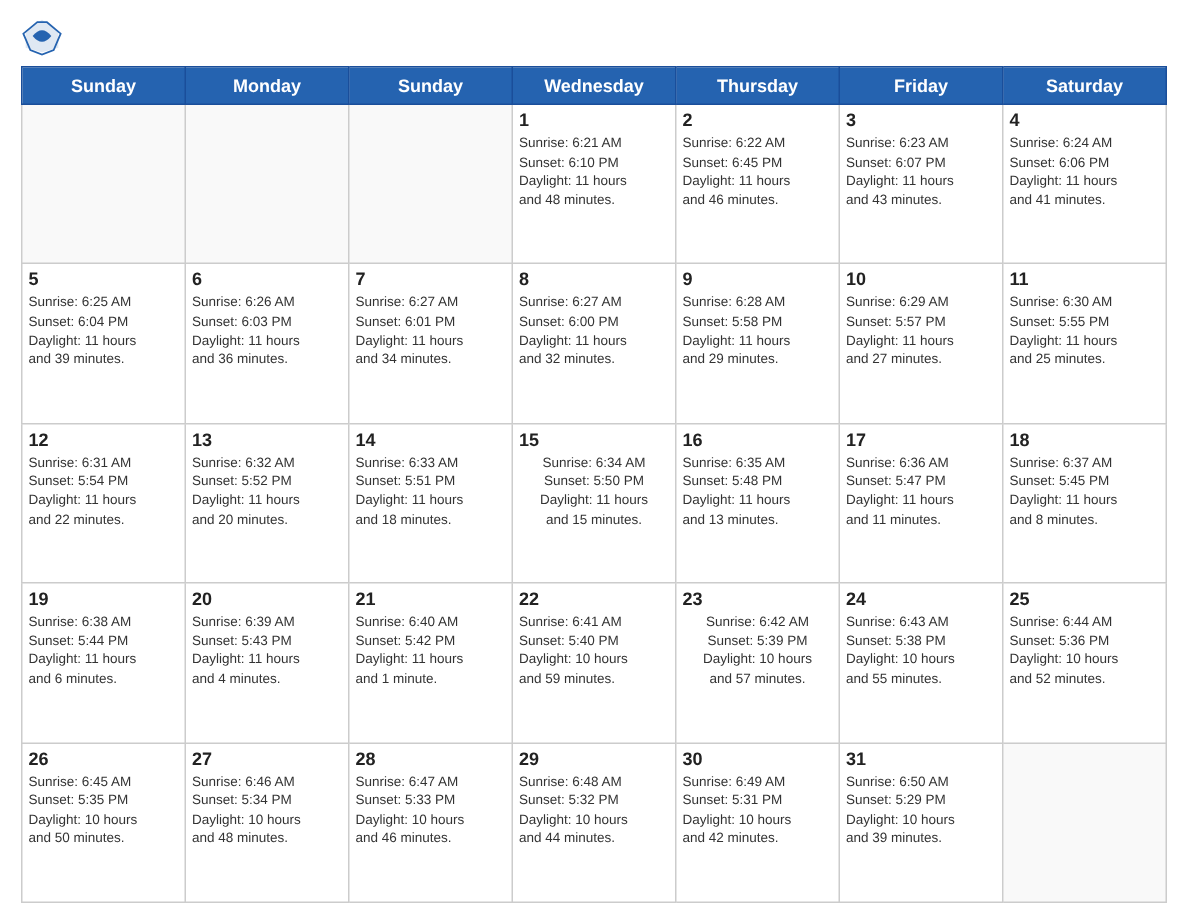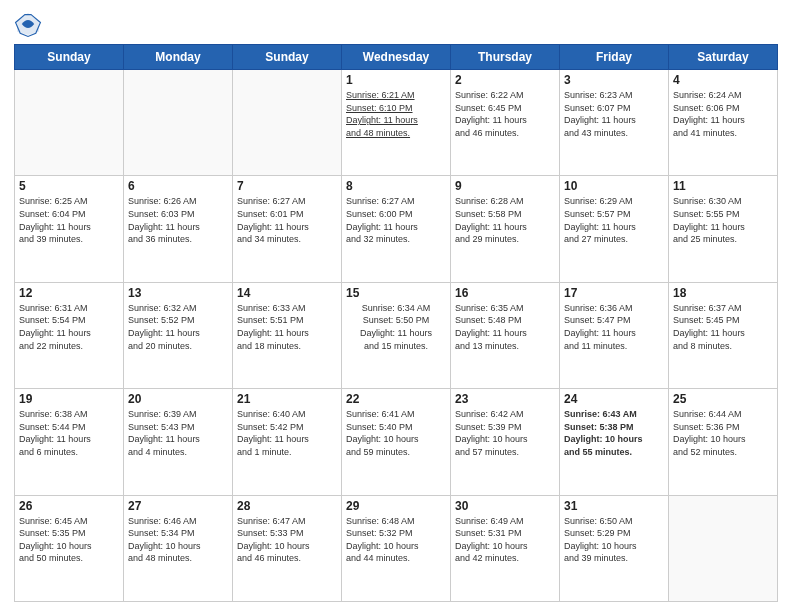--- a/index.html
+++ b/index.html
@@ -136,21 +136,21 @@
           <th>Saturday</th>
         </tr>
     </thead>
     <tbody id="calendar-body">
     <tr>
           <td class="empty"></td>
           <td class="empty"></td>
           <td class="empty"></td>
           <td>
             <span class="day-number">1</span>
-            <div class="day-info" style="white-space: pre-line; text-decoration: underline;">Sunrise: 6:21 AM
+            <div class="day-info" style="white-space: pre-line;">Sunrise: 6:21 AM
 Sunset: 6:10 PM
 Daylight: 11 hours
 and 48 minutes.</div>
           </td>
           <td>
             <span class="day-number">2</span>
             <div class="day-info" style="white-space: pre-line;">Sunrise: 6:22 AM
 Sunset: 6:45 PM
 Daylight: 11 hours
 and 46 minutes.</div>
@@ -296,28 +296,28 @@
           </td>
           <td>
             <span class="day-number">22</span>
             <div class="day-info" style="white-space: pre-line;">Sunrise: 6:41 AM
 Sunset: 5:40 PM
 Daylight: 10 hours
 and 59 minutes.</div>
           </td>
           <td>
             <span class="day-number">23</span>
-            <div class="day-info" style="white-space: pre-line;">Sunrise: 6:42 AM
+            <div class="day-info" style="white-space: pre-line; text-align: center;">Sunrise: 6:42 AM
 Sunset: 5:39 PM
 Daylight: 10 hours
 and 57 minutes.</div>
           </td>
           <td>
             <span class="day-number">24</span>
-            <div class="day-info" style="white-space: pre-line; font-weight: bold;">Sunrise: 6:43 AM
+            <div class="day-info" style="white-space: pre-line;">Sunrise: 6:43 AM
 Sunset: 5:38 PM
 Daylight: 10 hours
 and 55 minutes.</div>
           </td>
           <td>
             <span class="day-number">25</span>
             <div class="day-info" style="white-space: pre-line;">Sunrise: 6:44 AM
 Sunset: 5:36 PM
 Daylight: 10 hours
 and 52 minutes.</div>

